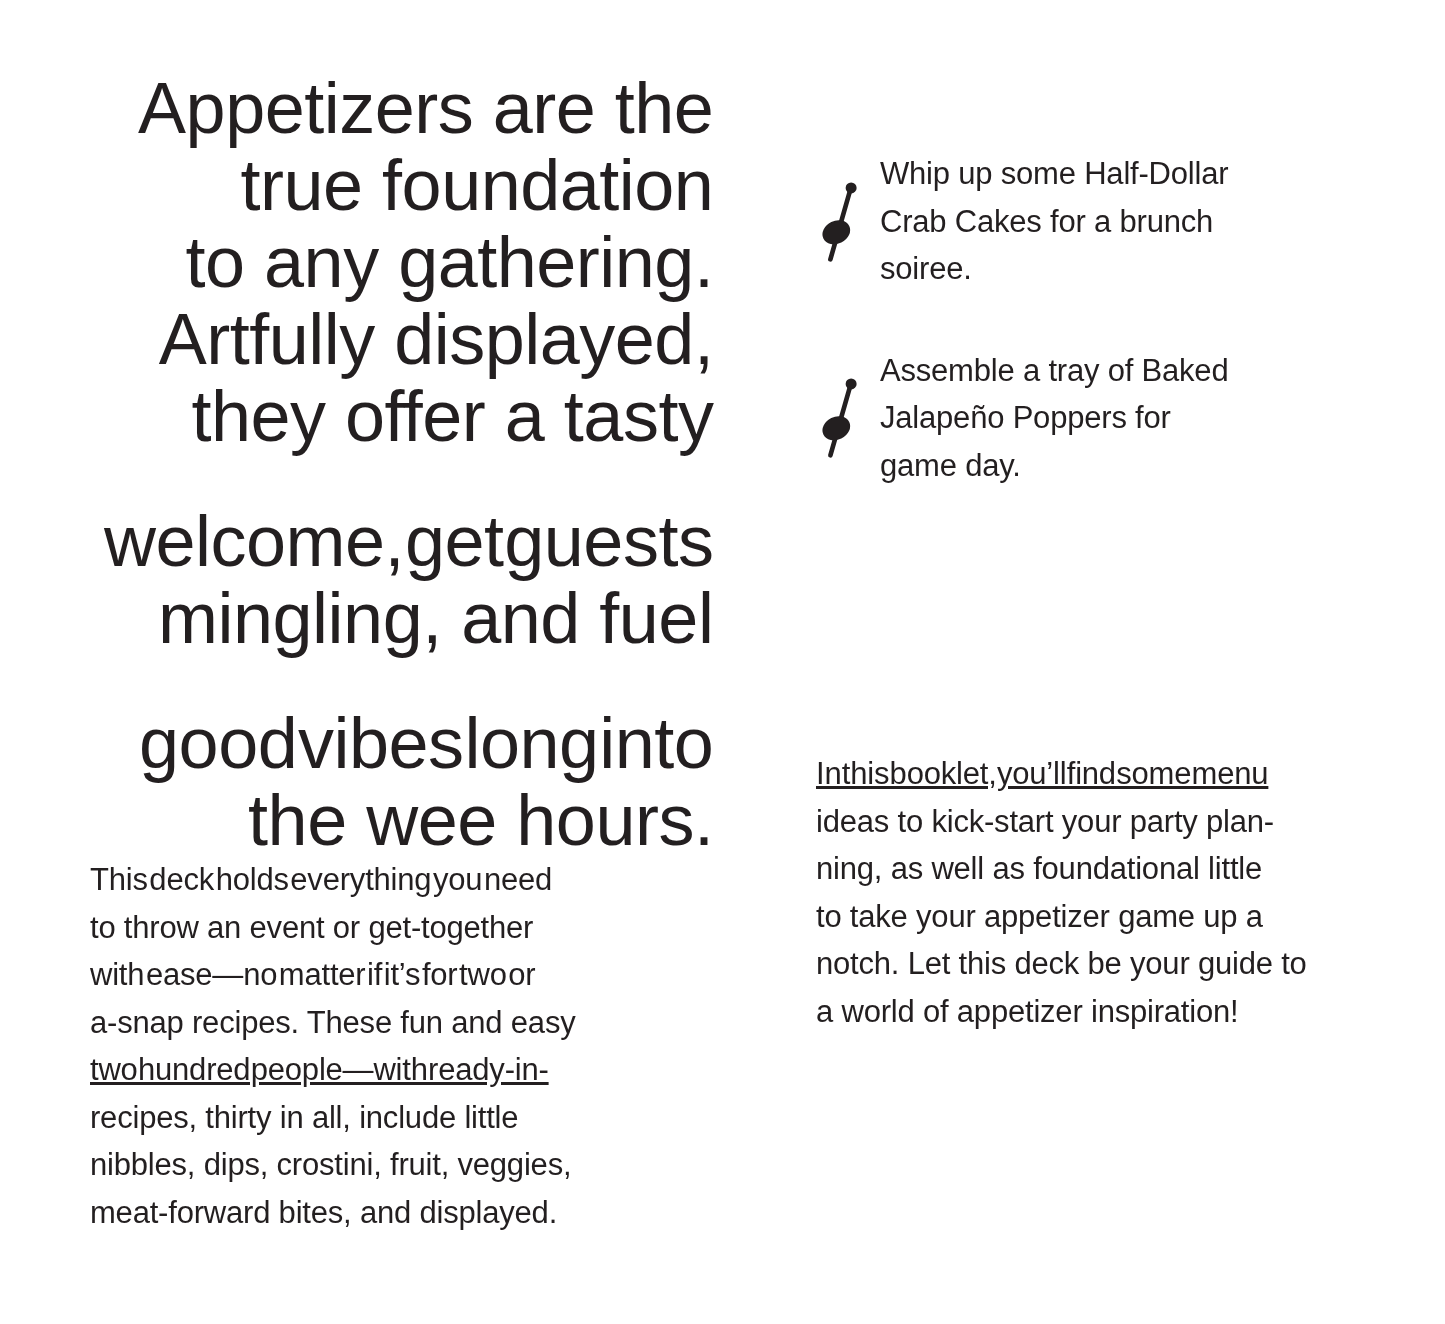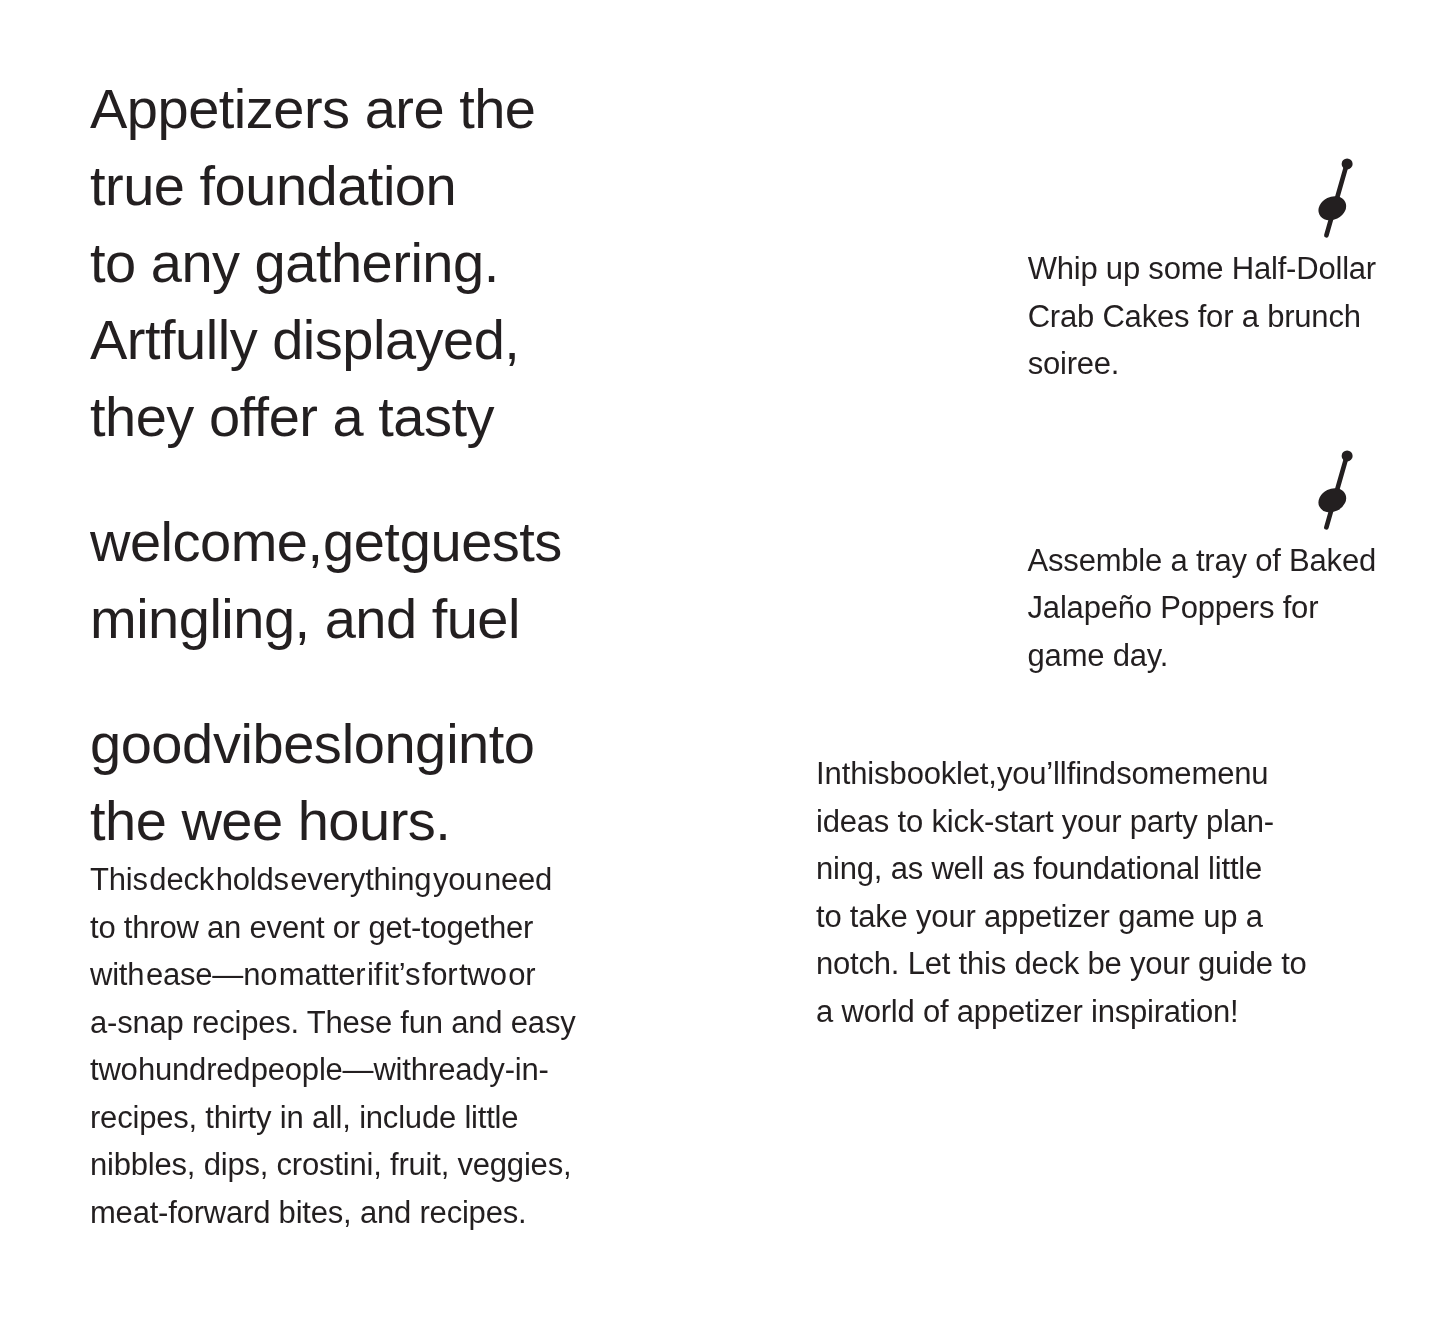--- a/index.html
+++ b/index.html
@@ -13,61 +13,61 @@
     height: 1324px;
     background: #ffffff;
     color: #231f20;
     font-family: "Liberation Sans", sans-serif;
     overflow: hidden;
   }
 
   
   .headline {
     position: absolute;
-    left: 90px;
+    left: 104px;
     top: 70px;
-    font-size: 56px;
+    font-size: 72px;
     line-height: 77px;
     letter-spacing: -0.5px;
     white-space: nowrap;
+    text-align: right;
   }
   .headline .hline.tight-h {
     word-spacing: -0.26em;
     margin-top: 48px;
   }
 
   
   .bodytext {
     font-size: 31px;
     line-height: 47.5px;
     letter-spacing: -0.2px;
     white-space: nowrap;
   }
   .tight-b  { word-spacing: -0.22em; }
-  .tight-b2 { word-spacing: -0.26em; }
+  .tight-b2 { word-spacing: -0.26em; text-decoration: underline; }
 
   
   .left-para {
     position: absolute;
     left: 90px;
     top: 856px;
   }
 
   
   .bullets {
     position: absolute;
     left: 816px;
     top: 150px;
     width: 560px;
   }
   .bullet {
     display: flex;
-    align-items: flex-end;
+    align-items: center;
     margin-bottom: 54px;
-    flex-direction: column;
   }
   .pick {
     width: 44px;
     height: 92px;
     flex: none;
     margin-top: 3px;
     margin-right: 20px;
   }
   .btext { flex: none; }
 
@@ -96,21 +96,21 @@
   </div>
 
   <div class="left-para bodytext">
     <div class="pline tight-b">This deck holds everything you need</div>
     <div class="pline">to throw an event or get-together</div>
     <div class="pline tight-b">with ease—no matter if it’s for two or</div>
     <div class="pline">a-snap recipes. These fun and easy</div>
     <div class="pline tight-b2">two hundred people—with ready-in-</div>
     <div class="pline">recipes, thirty in all, include little</div>
     <div class="pline">nibbles, dips, crostini, fruit, veggies,</div>
-    <div class="pline">meat-forward bites, and recipes.</div>
+    <div class="pline">meat-forward bites, and displayed.</div>
   </div>
 
   <div class="bullets">
 
     <div class="bullet">
       <svg class="pick" viewBox="0 0 52 100" aria-hidden="true">
         <line x1="41" y1="9" x2="17" y2="93" stroke="#231f20" stroke-width="5.5" stroke-linecap="round"></line>
         <circle cx="41.5" cy="8.5" r="6.5" fill="#231f20"></circle>
         <ellipse cx="24" cy="61" rx="17" ry="13.5" fill="#231f20" transform="rotate(-26 24 61)"></ellipse>
       </svg>

